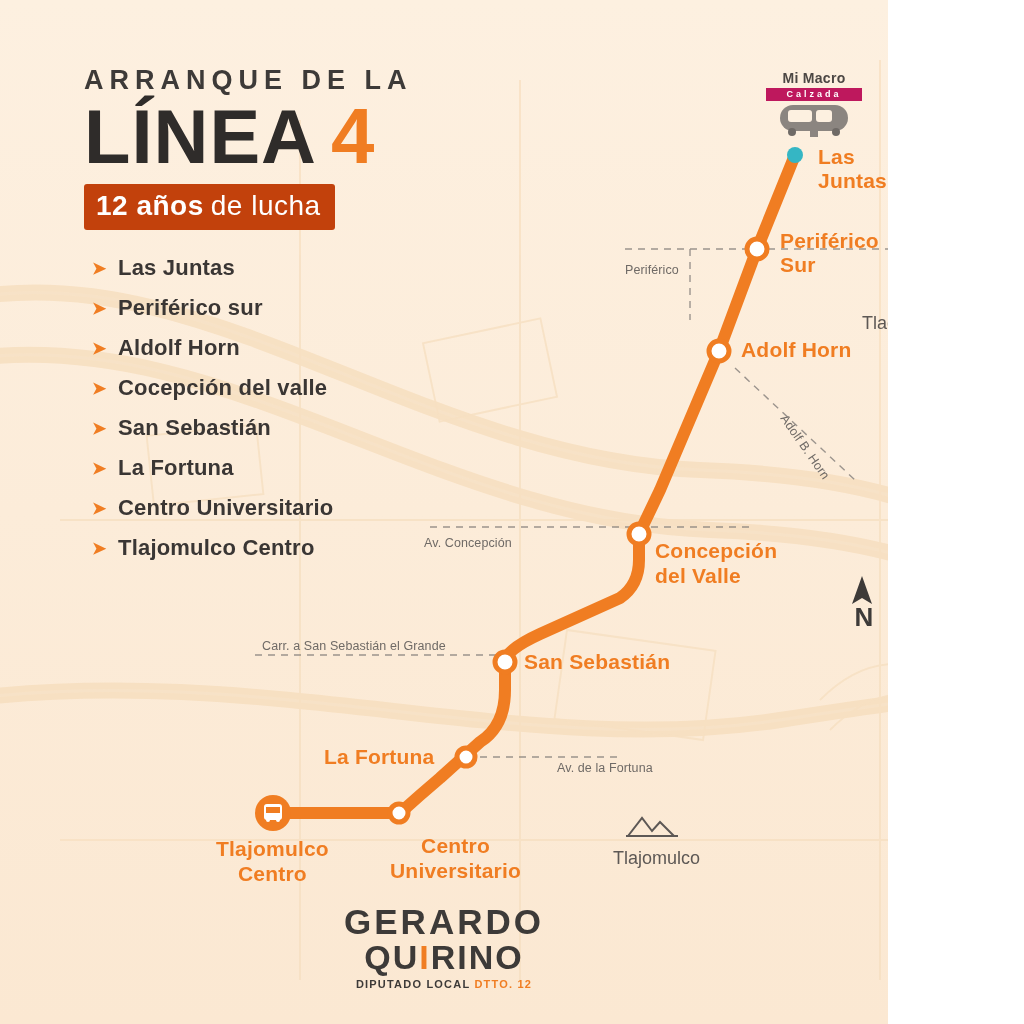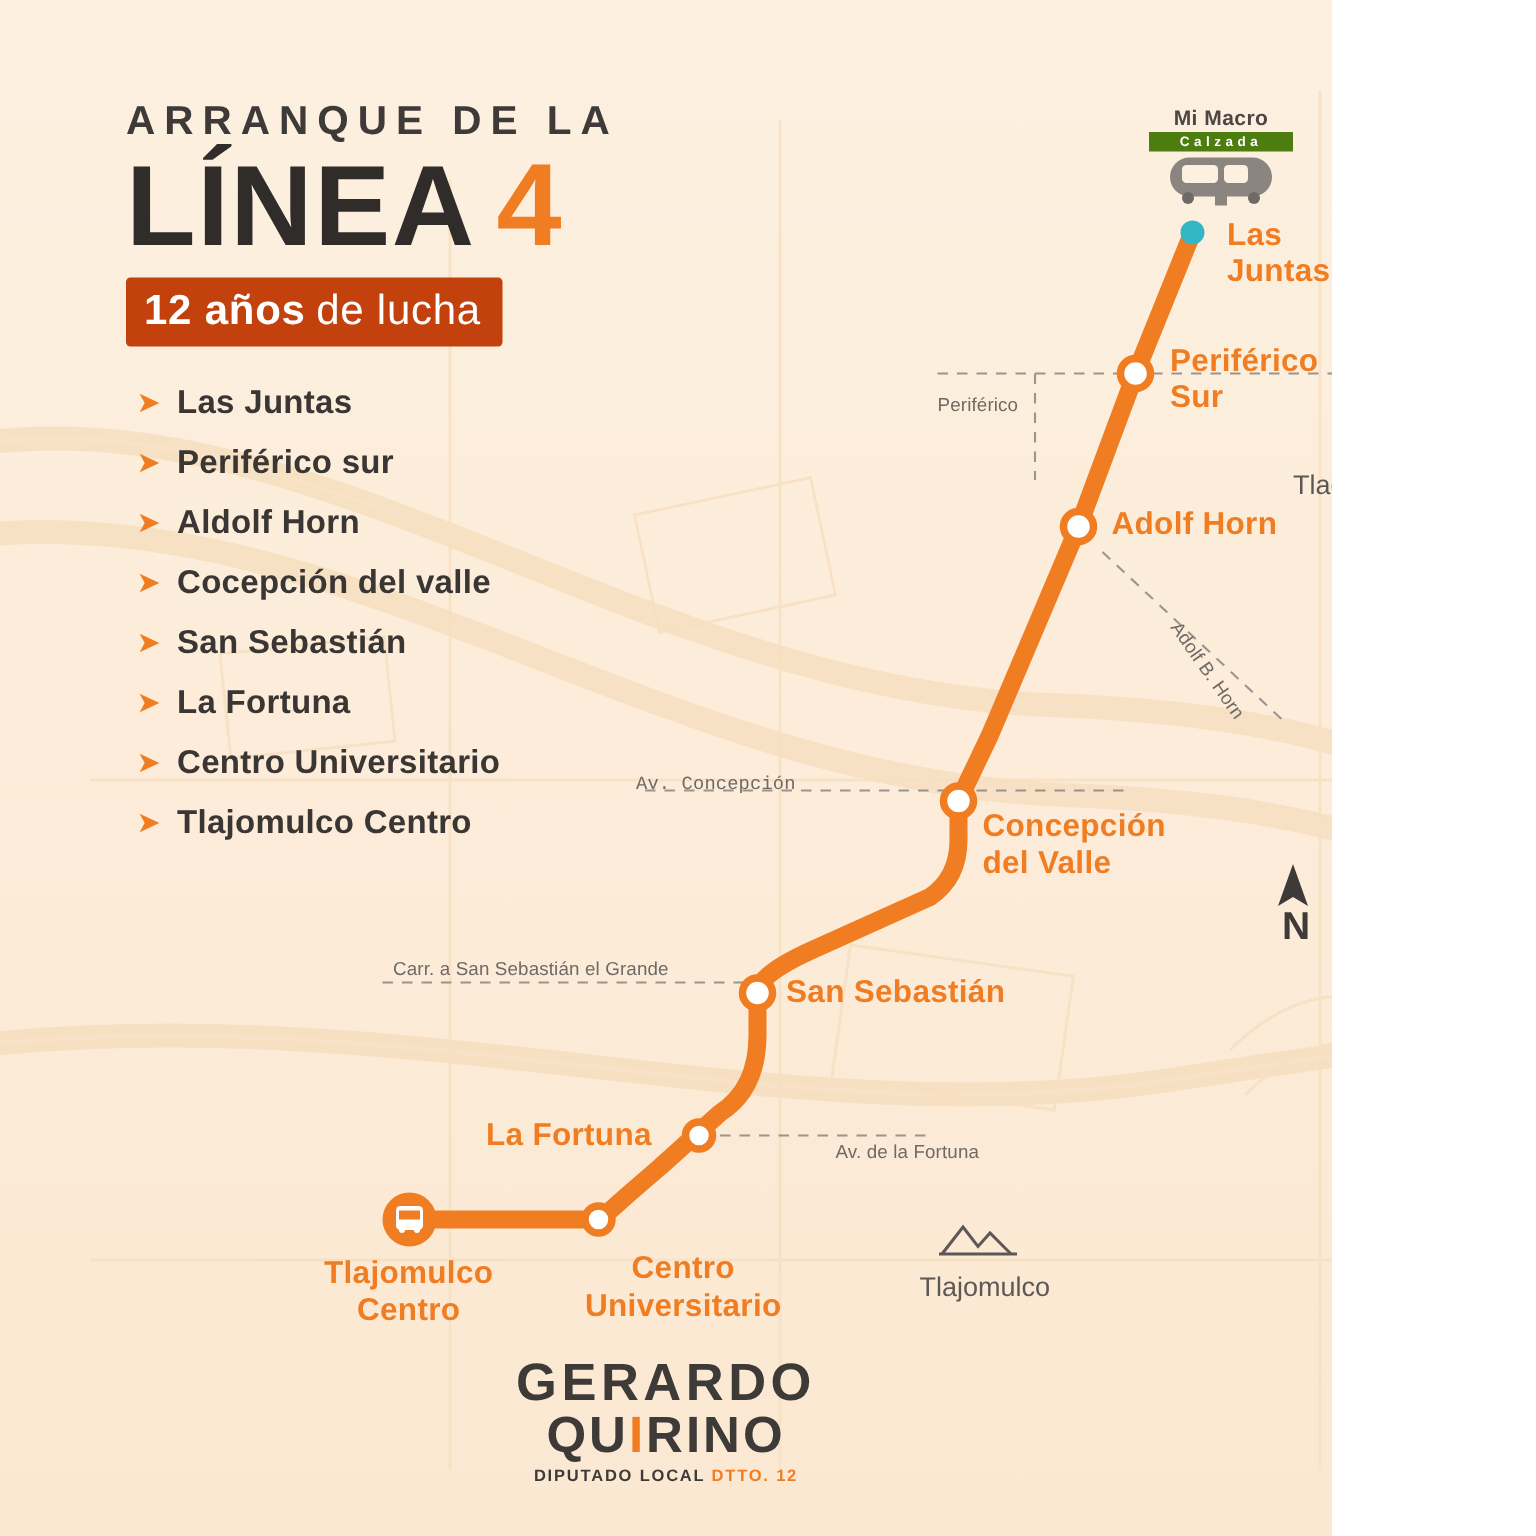--- a/index.html
+++ b/index.html
@@ -141,21 +141,21 @@
   .macro .m1 {
     font-size: 14px;
     font-weight: bold;
     color: #4c4744;
     letter-spacing: 0.3px;
   }
   .macro .m2 {
     font-size: 9px;
     font-weight: bold;
     color: #ffffff;
-    background: #4d7c0f;
+    background: #be185d;
     letter-spacing: 3px;
     padding: 1px 0 2px 0;
     margin-top: 2px;
   }
 
   
   .compass {
     position: absolute;
     left: 840px;
     top: 570px;
@@ -352,21 +352,21 @@
 del Valle</div>
   <div class="map-label" style="left:524px; top:650px;">San Sebastián</div>
   <div class="map-label" style="left:324px; top:745px;">La Fortuna</div>
   <div class="map-label" style="left:390px; top:833px; text-align:center; line-height:1.2;">Centro
 Universitario</div>
   <div class="map-label" style="left:216px; top:836px; text-align:center; line-height:1.2;">Tlajomulco
 Centro</div>
 
   <div class="road-label" style="left:625px; top:263px;">Periférico</div>
   <div class="road-label" style="left:789px; top:412px; transform:rotate(55deg); transform-origin:left top;">Adolf B. Horn</div>
-  <div class="road-label" style="left:424px; top:516px;font-family:Liberation Mono, monospace;">Av. Concepción</div>
+  <div class="road-label" style="left:424px; top:536px;">Av. Concepción</div>
   <div class="road-label" style="left:262px; top:639px;">Carr. a San Sebastián el Grande</div>
   <div class="road-label" style="left:557px; top:761px;">Av. de la Fortuna</div>
 
   <div class="place-label" style="left:862px; top:313px;">Tlaquepaque</div>
   <div class="place-label" style="left:613px; top:848px;">Tlajomulco</div>
 
   <div class="compass">
     <div class="n" style="margin-top:34px;">N</div>
   </div>
 

